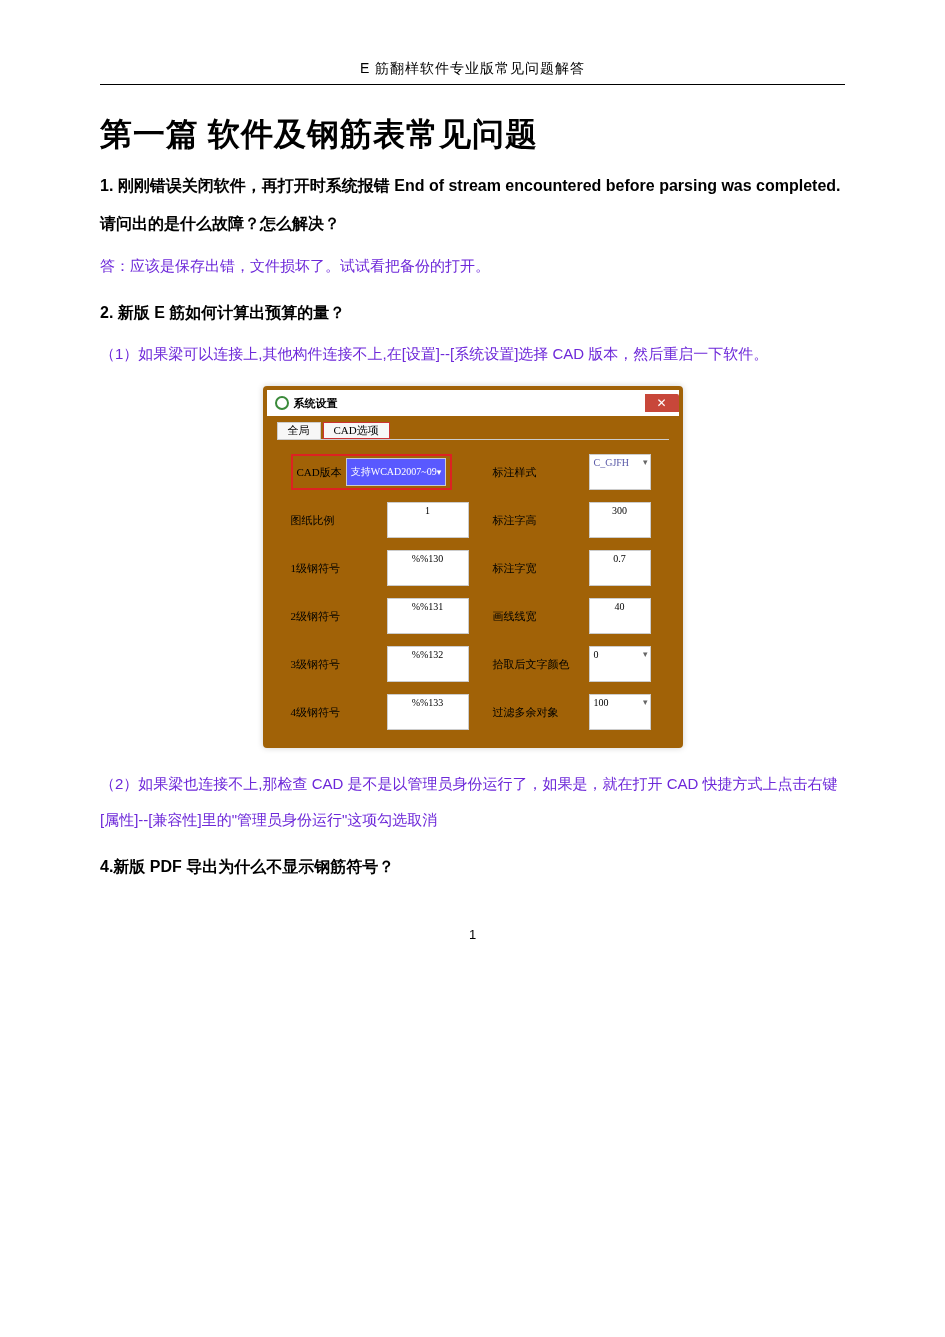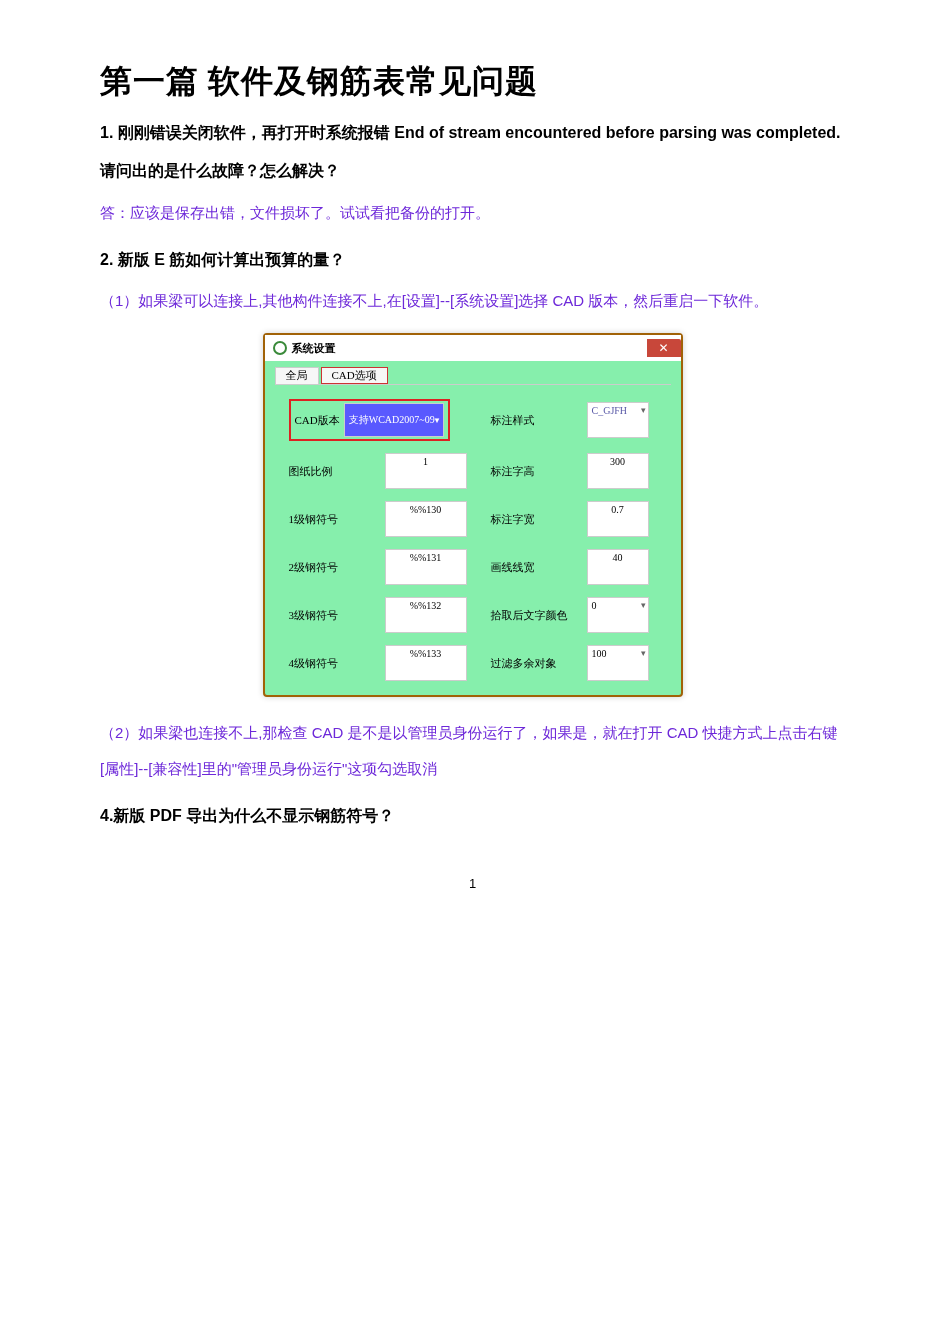--- a/index.html
+++ b/index.html
@@ -44,24 +44,24 @@
     }
 
     
     .dialog-wrap {
       display: flex;
       justify-content: center;
       margin: 14px 0 18px;
     }
     .dialog {
       width: 420px;
-      border: 2px solid #a16207;
+      border: 4px solid #a16207;
       border-radius: 4px;
       box-shadow: 0 0 6px rgba(0,0,0,.18);
-      background: #86efac;
+      background: #a16207;
       font-family: SimSun, serif;
       font-size: 11px;
     }
     .dlg-title {
       display: flex;
       align-items: center;
       justify-content: space-between;
       padding: 4px 0 4px 8px;
       background: #fff;
     }
@@ -100,36 +100,37 @@
     .val.dd { text-align: left; position: relative; }
     .val.dd::after {
       content: "▾"; position: absolute; right: 2px; top: 0; font-size: 9px; color: #666;
     }
     .val.sel { color: #5a5aa8; }
     .cad-highlight {
       border: 2px solid #d22; padding: 2px 4px; display: inline-flex; align-items: center; gap: 4px;
     }
     .cad-lbl { font-size: 11px; }
     .cad-val {
-      border: 1px solid #ccc; height: 34px; padding: 1px 4px; font-size: 10px;
+      border: 1px solid #ccc; height: 28px; padding: 1px 4px; font-size: 10px;
       background: #5959ff; color: #fff; min-width: 78px; display: flex; align-items: center; justify-content: space-between;
     }
     .cad-val span.caret { color: #fff; font-size: 9px; }
     .page-num {
       text-align: center;
       font-size: 13px;
       color: #000;
       margin-top: 40px;
     }
   </style>
 </head>
 <body>
 
 <div class="page">
 
+  <div class="header">E 筋翻样软件专业版常见问题解答</div>
 
   <h1>第一篇  软件及钢筋表常见问题</h1>
 
   <div class="q">1.  刚刚错误关闭软件，再打开时系统报错 End of stream encountered before parsing was completed.请问出的是什么故障？怎么解决？</div>
   <div class="a">答：应该是保存出错，文件损坏了。试试看把备份的打开。</div>
 
   <div class="q">2.  新版 E 筋如何计算出预算的量？</div>
 
   <div class="p">（1）如果梁可以连接上,其他构件连接不上,在[设置]--[系统设置]选择 CAD 版本，然后重启一下软件。</div>
 

